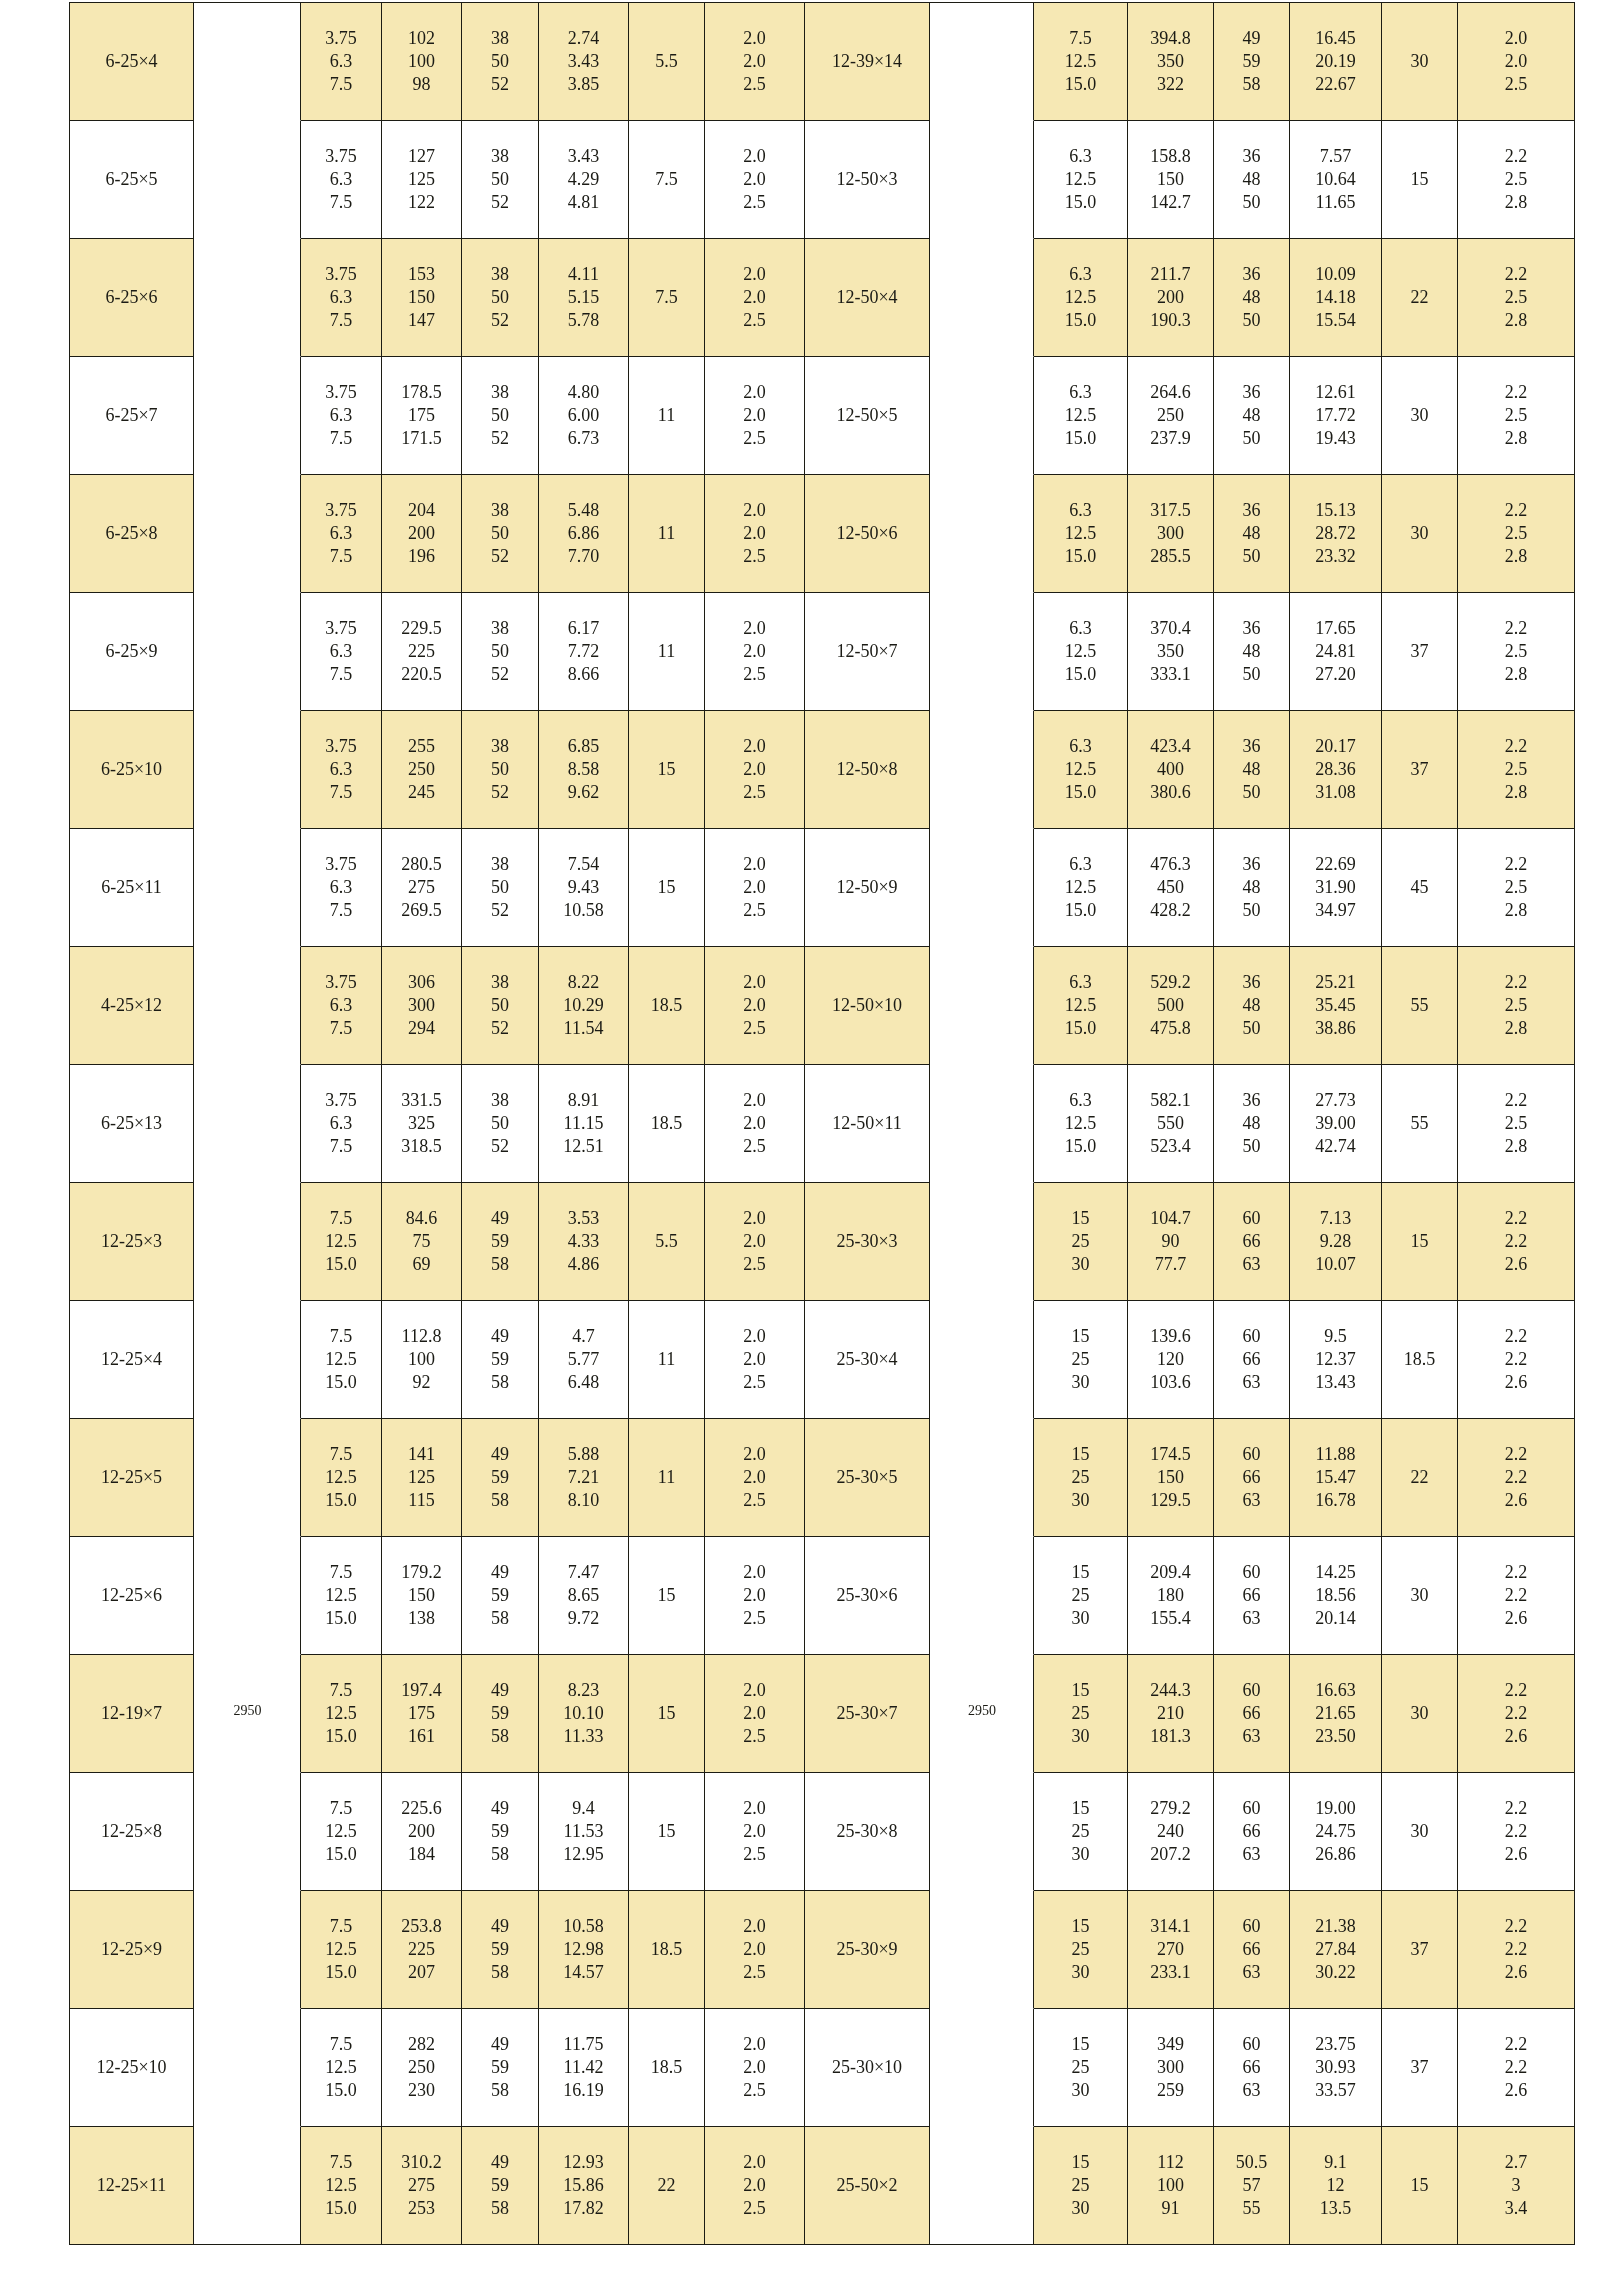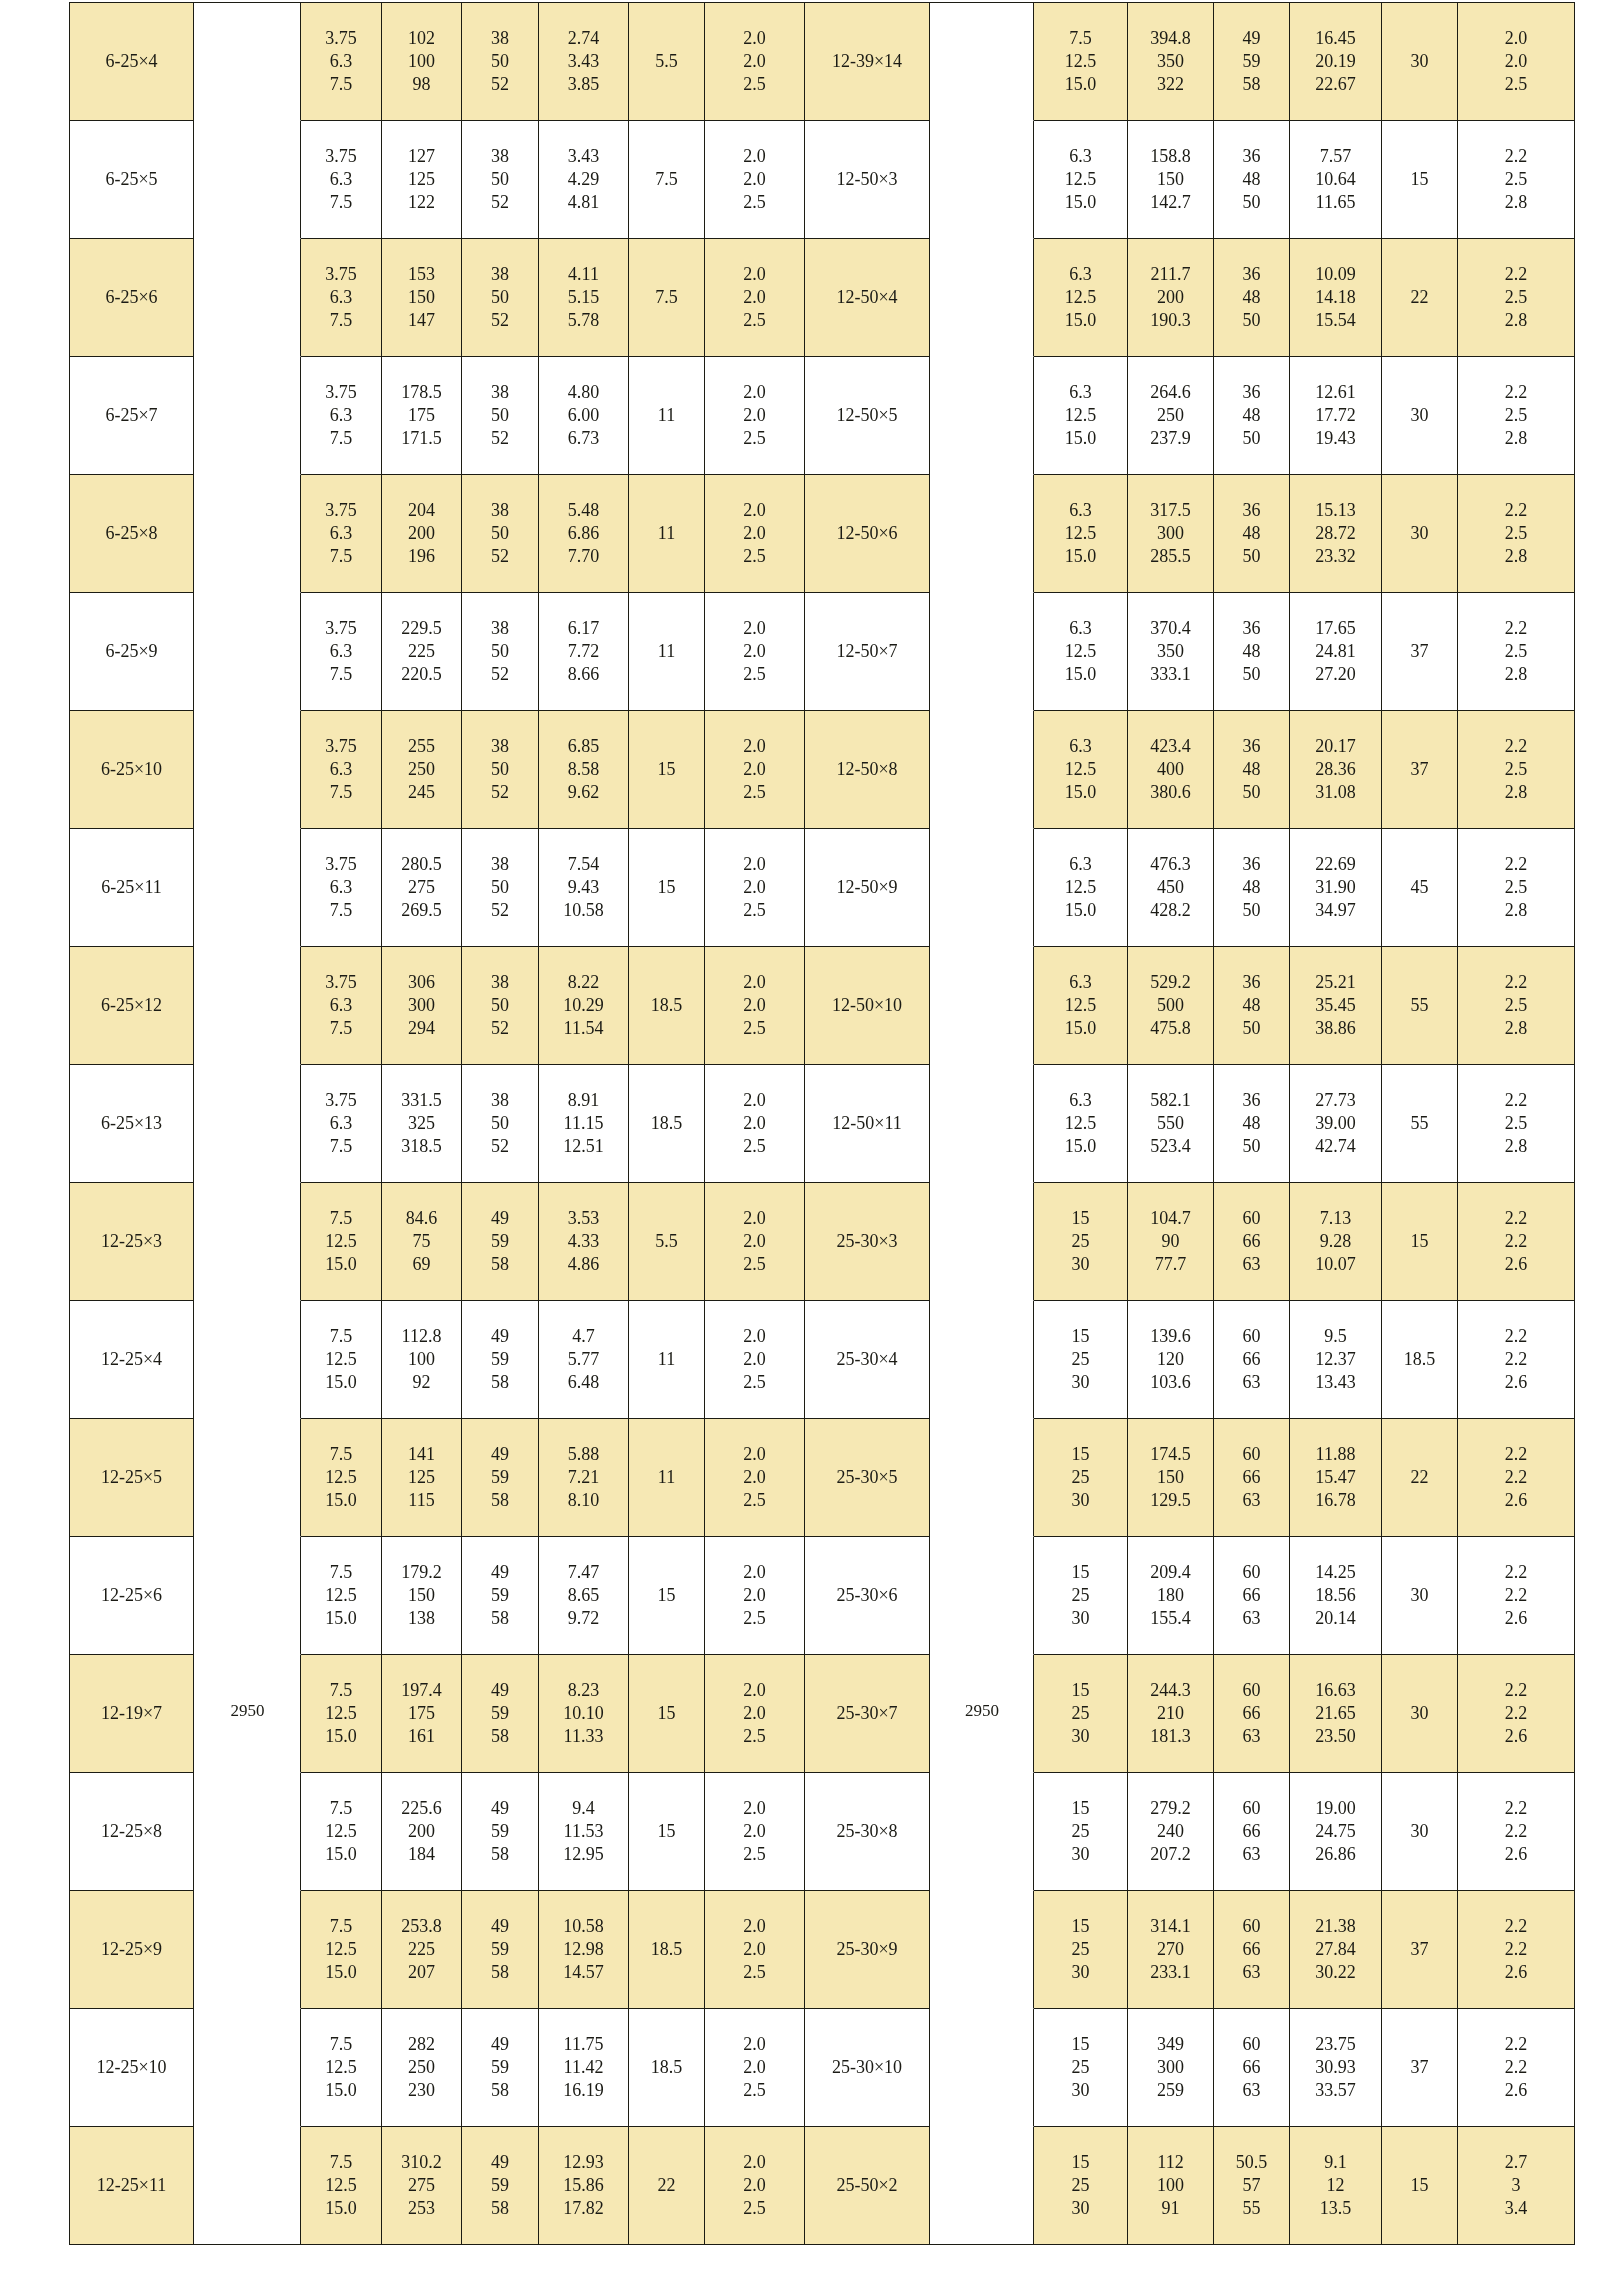--- a/index.html
+++ b/index.html
@@ -43,21 +43,21 @@
   .row.striped .cell { background: #f6e8b4; }
   
   .row .cell.speed { background: #ffffff; border-bottom-color: #ffffff; }
   .row:last-child .cell.speed { border-bottom-color: #1c1c14; }
   .speed-overlay {
     position: absolute;
     height: 118px;
     display: flex;
     align-items: center;
     justify-content: center;
-    font-size: 17px;
+    font-size: 14px;
     pointer-events: none;
     font-family: Liberation Serif, serif;
   }
   .speed-overlay.left  { left: 124px; width: 107px; top: 1649px; }
   .speed-overlay.right { left: 860px; width: 104px; top: 1649px; }
 </style>
 </head>
 <body>
 
 <div class="table-wrap">
@@ -360,21 +360,21 @@
 50</div>
     <div class="cell">22.69
 31.90
 34.97</div>
     <div class="cell">45</div>
     <div class="cell">2.2
 2.5
 2.8</div>
   </div>
       <div class="row striped">
-    <div class="cell">6-25×12</div>
+    <div class="cell">4-25×12</div>
     <div class="cell speed"></div>
     <div class="cell">3.75
 6.3
 7.5</div>
     <div class="cell">306
 300
 294</div>
     <div class="cell">38
 50
 52</div>

